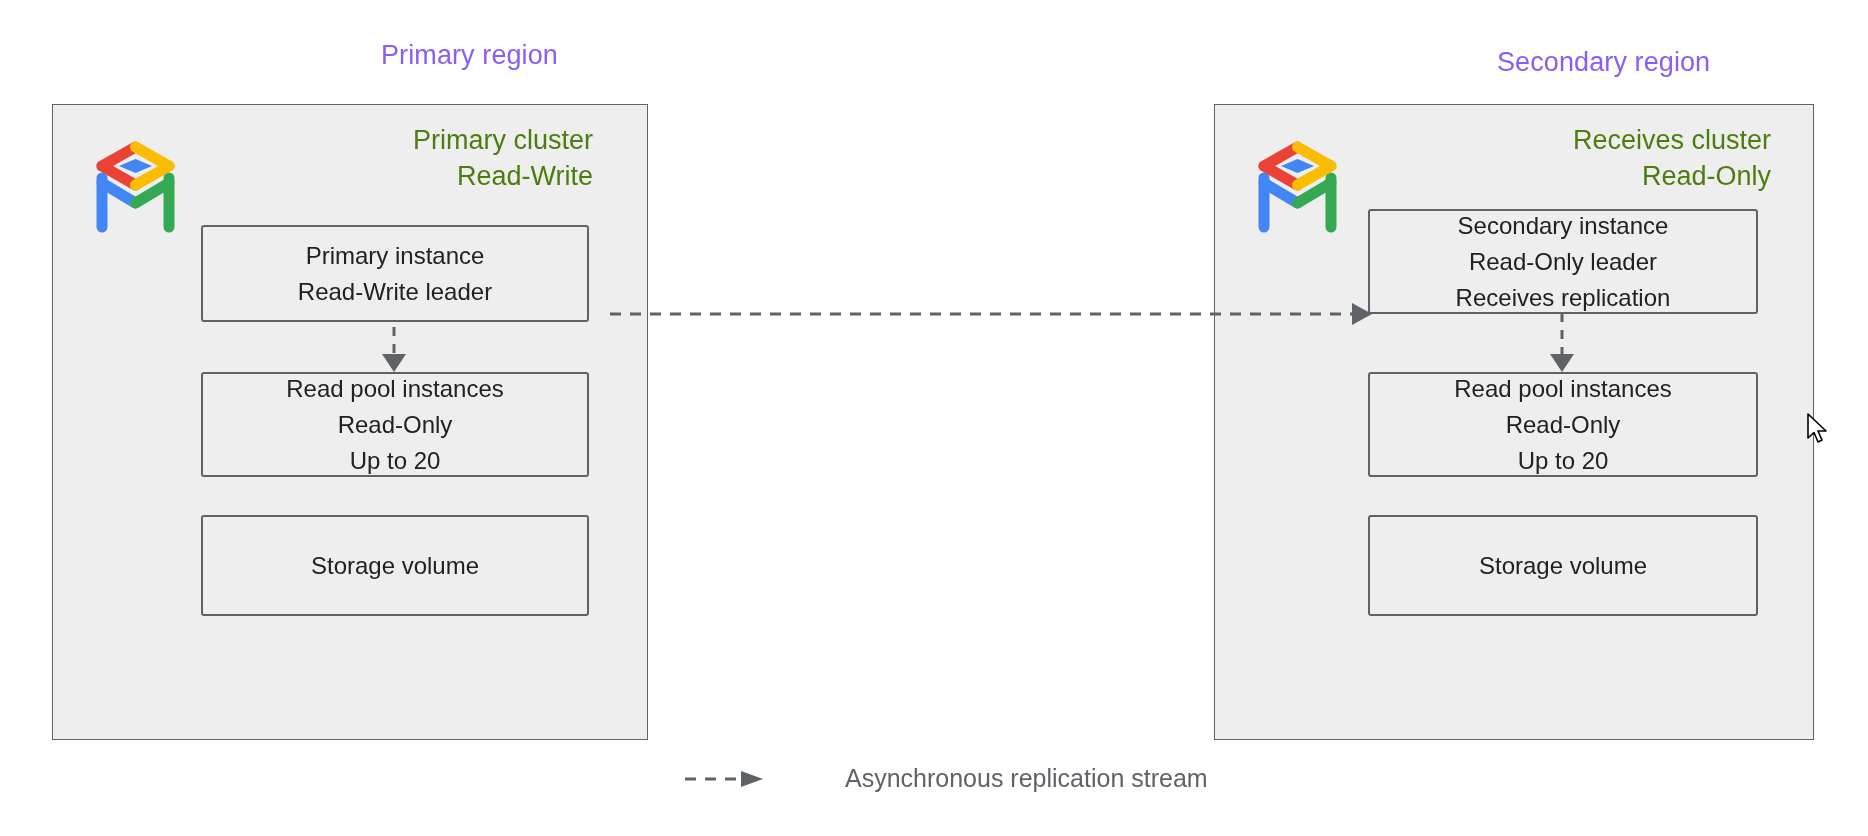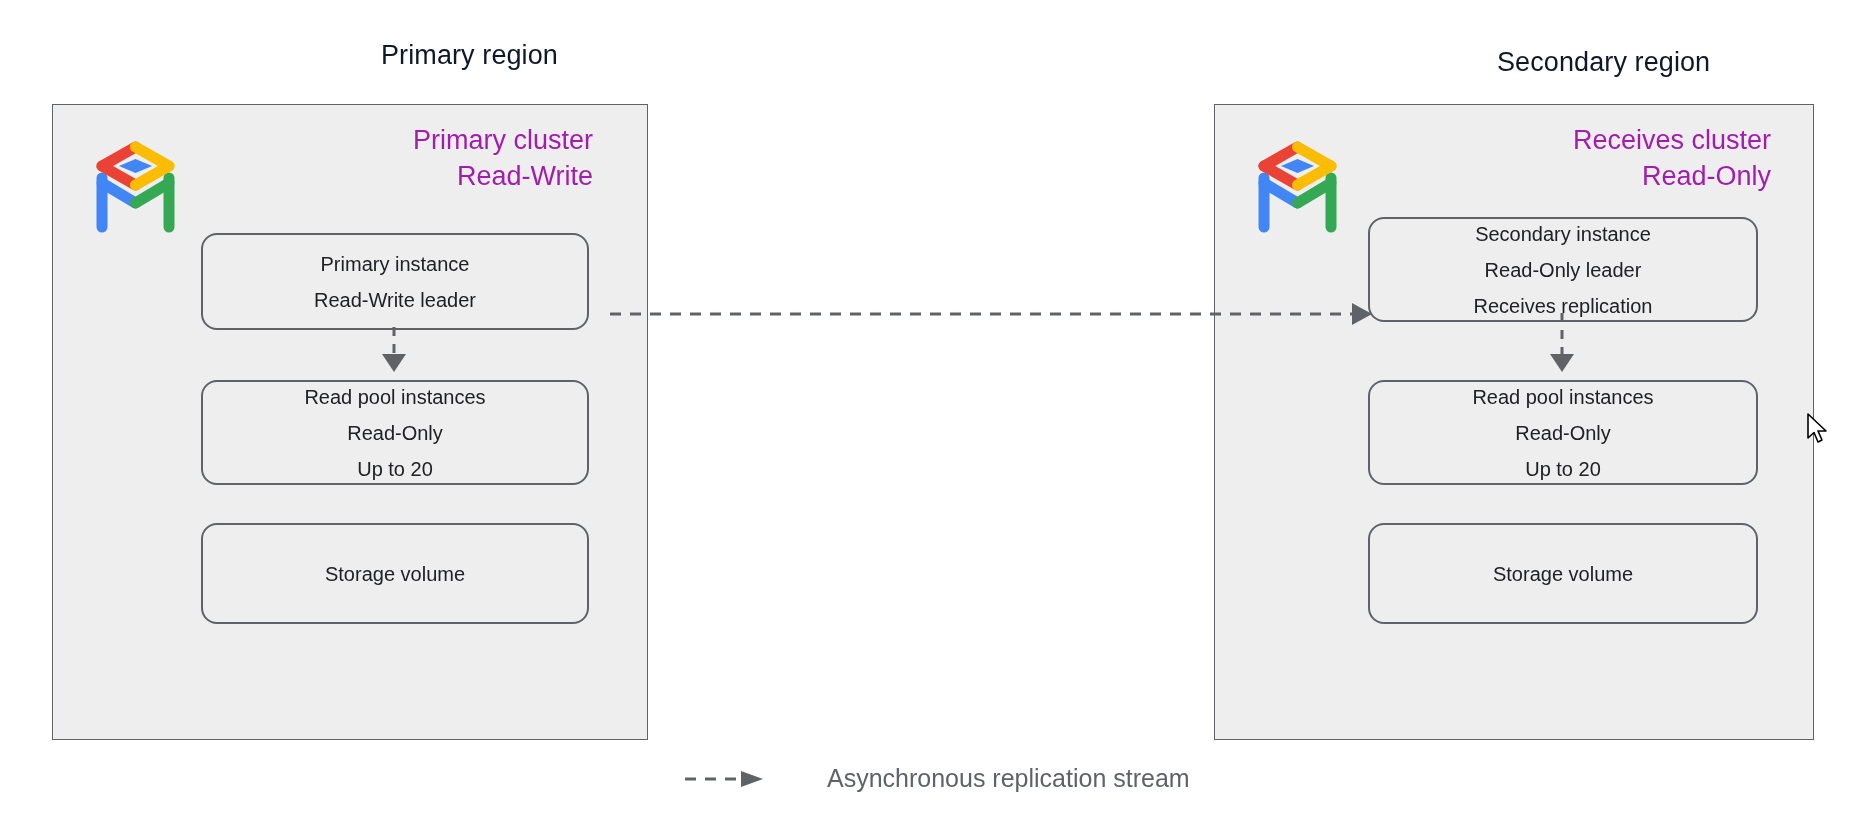--- a/index.html
+++ b/index.html
@@ -19,21 +19,21 @@
     position: absolute;
     left: 0; top: 0;
     width: 1868px;
     height: 836px;
   }
 
   
   .region-title {
     position: absolute;
     font-size: 27px;
-    color: #0f172a;
+    color: #8b5cf6;
     white-space: nowrap;
     letter-spacing: 0.1px;
   }
   #region-title-primary   { left: 381px; top: 40px;  }
   #region-title-secondary { left: 1497px; top: 47px; }
 
   
   .cluster-box {
     position: absolute;
     background: #eeeeee;
@@ -41,21 +41,21 @@
     box-sizing: border-box;
   }
   #cluster-primary   { left: 52px;  top: 104px; width: 596px; height: 636px; }
   #cluster-secondary { left: 1214px; top: 104px; width: 600px; height: 636px; }
 
   
   .cluster-label {
     position: absolute;
     font-size: 27px;
     line-height: 36px;
-    color: #a21caf;
+    color: #4d7c0f;
     text-align: right;
     white-space: pre-line;
   }
   #cluster-label-primary   { right: 54px; top: 17px; }
   #cluster-label-secondary { right: 42px; top: 17px; }
 
   
   .logo {
     position: absolute;
     left: 30px;
@@ -63,30 +63,29 @@
     width: 105px;
     height: 105px;
   }
 
   
   .node {
     position: absolute;
     box-sizing: border-box;
     background: #eeeeee;
     border: 2.2px solid #5f6368;
-    border-radius: 16px;
+    border-radius: 3px;
     display: flex;
     align-items: center;
     justify-content: center;
     text-align: center;
     color: #202124;
-    font-size: 20px;
+    font-size: 24px;
     line-height: 36px;
     white-space: pre-line;
-    margin-top: 8px;
   }
 
   
   #node-primary-instance   { left: 148px; top: 120px; width: 388px; height: 97px; }
   #node-primary-readpool   { left: 148px; top: 267px; width: 388px; height: 105px; }
   #node-primary-storage    { left: 148px; top: 410px; width: 388px; height: 101px; }
 
   
   #node-secondary-instance { left: 153px; top: 104px; width: 390px; height: 105px; }
   #node-secondary-readpool { left: 153px; top: 267px; width: 390px; height: 105px; }
@@ -102,21 +101,21 @@
   #arrow-secondary-down { left: 1214px; top: 104px; width: 600px; height: 636px; }
   #arrow-replication    { left: 0px;   top: 0px;   width: 1868px; height: 836px; }
 
   
   .legend {
     position: absolute;
     left: 683px;
     top: 764px;
     display: flex;
     align-items: center;
-    gap: 50px;
+    gap: 68px;
   }
   .legend-swatch { width: 94px; height: 20px; }
   .legend-text {
     font-size: 25px;
     color: #5f6368;
     white-space: nowrap;
   }
 
   
   #mouse-cursor {

